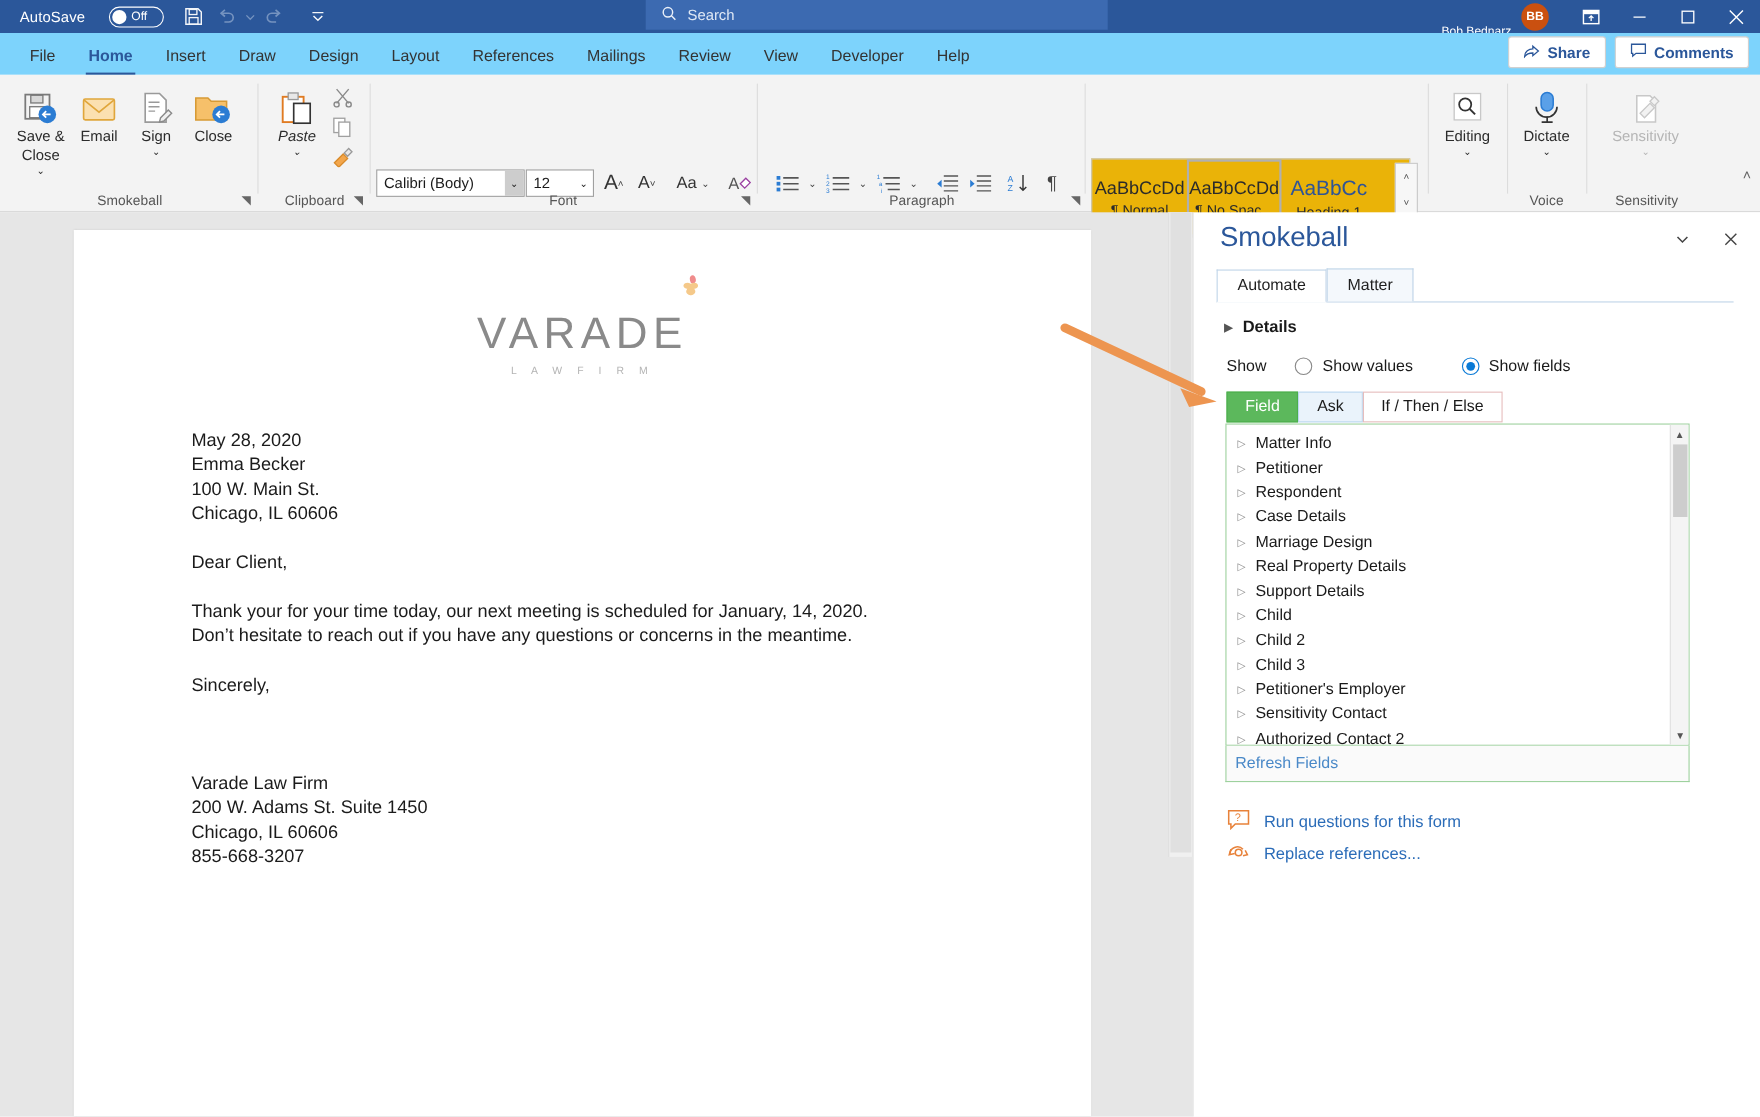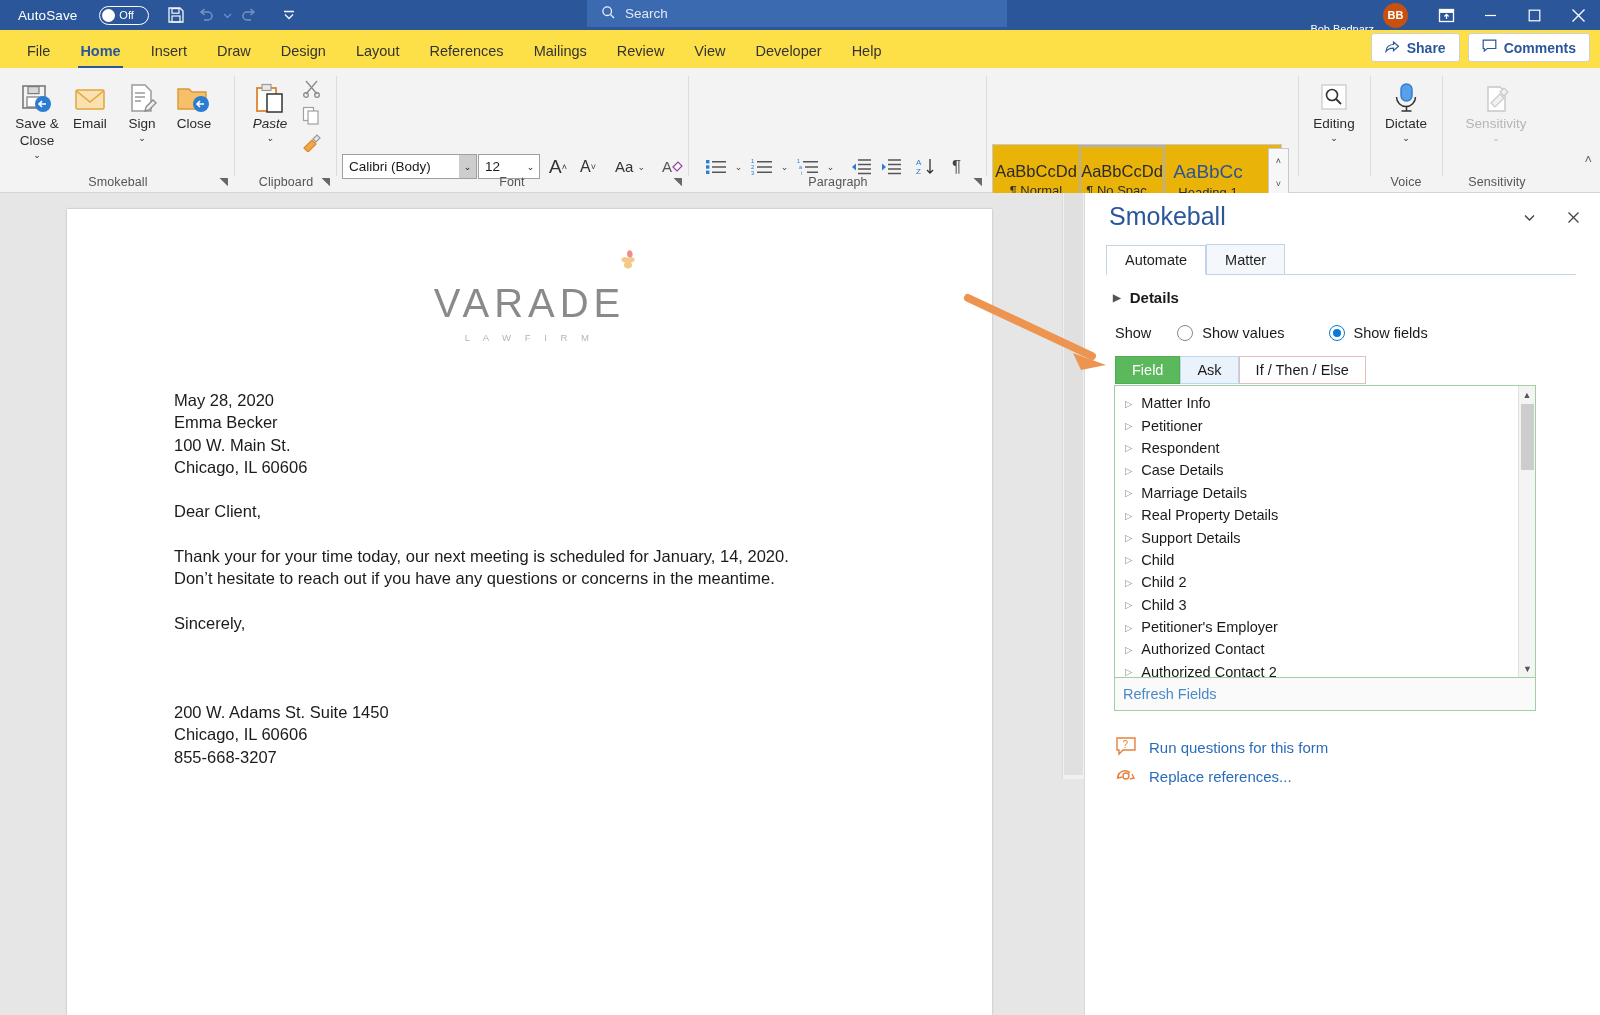--- a/index.html
+++ b/index.html
@@ -49,21 +49,21 @@
   .avatar {
     width: 25px; height: 25px; border-radius: 50%;
     background: #ca5010; color: #fff; font-size: 11px;
     display: flex; align-items: center; justify-content: center; font-weight: 600;
   }
   .winbtn { width: 44px; height: 30px; display:flex; align-items:center; justify-content:center; }
 
   
   .ribbon-tabs {
     position: absolute; top: 30px; left: 0; width: 1600px; height: 38px;
-    background: #fde047; display: flex; align-items: flex-end;
+    background: #7dd3fc; display: flex; align-items: flex-end;
     font-size: 14.5px; color: #333333;
   }
   .rtab {
     padding: 0 15px; height: 33px; line-height: 33px; position: relative; white-space: nowrap;
   }
   .rtab.first { margin-left: 12px; }
   .rtab.active { color: #2b579a; font-weight: bold; }
   .rtab.active::after {
     content: ""; position: absolute; left: 13px; right: 13px; bottom: 0px;
     height: 2.5px; background: #2b579a;
@@ -719,20 +719,21 @@
       <p>Chicago, IL 60606</p>
       <div class="gap"></div>
       <p>Dear Client,</p>
       <div class="gap"></div>
       <p>Thank your for your time today, our next meeting is scheduled for January, 14, 2020.</p>
       <p>Don’t hesitate to reach out if you have any questions or concerns in the meantime.</p>
       <div class="gap"></div>
       <p>Sincerely,</p>
       <div class="gap2"></div>
       <div class="gap"></div>
+      <p>Varade Law Firm</p>
       <p>200 W. Adams St. Suite 1450</p>
       <p>Chicago, IL 60606</p>
       <p>855-668-3207</p>
     </div>
   </div>
 </div>
 
 <div class="docscroll">
   <div class="thumb"></div>
 </div>
@@ -793,21 +794,21 @@
       <div class="fitem">
           <span class="tr">▷</span>
           <span>Respondent</span>
         </div>
       <div class="fitem">
           <span class="tr">▷</span>
           <span>Case Details</span>
         </div>
       <div class="fitem">
           <span class="tr">▷</span>
-          <span>Marriage Details</span>
+          <span>Marriage Design</span>
         </div>
       <div class="fitem">
           <span class="tr">▷</span>
           <span>Real Property Details</span>
         </div>
       <div class="fitem">
           <span class="tr">▷</span>
           <span>Support Details</span>
         </div>
       <div class="fitem">
@@ -821,21 +822,21 @@
       <div class="fitem">
           <span class="tr">▷</span>
           <span>Child 3</span>
         </div>
       <div class="fitem">
           <span class="tr">▷</span>
           <span>Petitioner's Employer</span>
         </div>
       <div class="fitem">
           <span class="tr">▷</span>
-          <span>Authorized Contact</span>
+          <span>Sensitivity Contact</span>
         </div>
       <div class="fitem">
           <span class="tr">▷</span>
           <span>Authorized Contact 2</span>
         </div>
 
     </div>
     <div class="flist-scroll">
       <div class="arw">▲</div>
       <div class="thumb2"></div>

